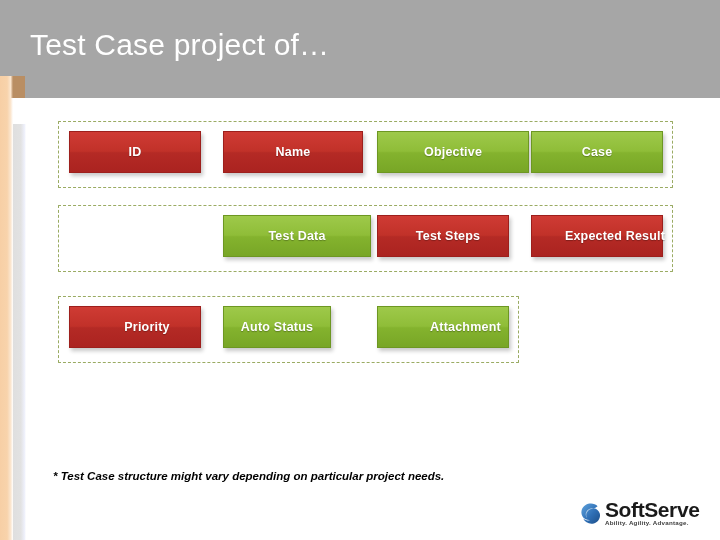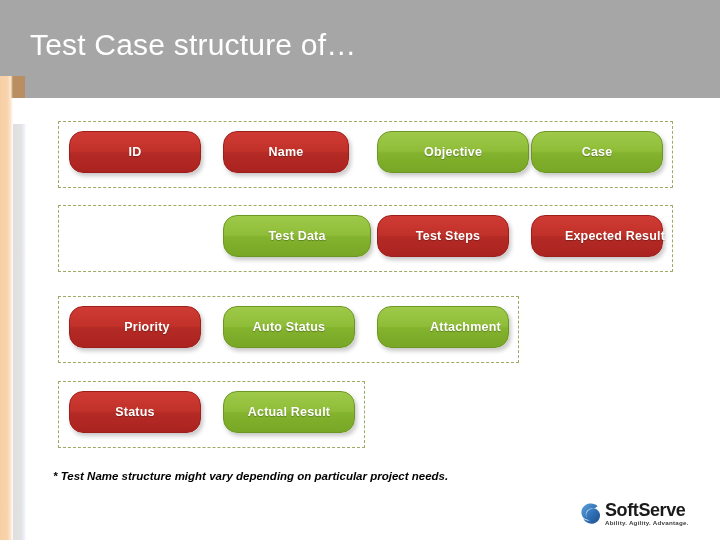--- a/index.html
+++ b/index.html
@@ -98,21 +98,21 @@
     position: relative;
     width: 100%;
     height: 100%;
   }
 
   
   .box {
     position: absolute;
     top: 9px;
     height: 42px;
-    border-radius: 14px;
+    border-radius: 0;
     color: #ffffff;
     font-size: 12.5px;
     font-weight: bold;
     display: flex;
     align-items: center;
     justify-content: center;
     text-align: center;
     letter-spacing: 0.2px;
     box-shadow: 2px 3px 4px rgba(0,0,0,0.22);
     white-space: nowrap;
@@ -159,21 +159,21 @@
   }
 
   #logo-text-wrap {
     position: absolute;
     left: 27px;
     top: 1px;
     width: 93px;
   }
 
   #logo-wordmark {
-    font-size: 18px;
+    font-size: 21px;
     font-weight: bold;
     color: #1a1a1a;
     letter-spacing: -0.4px;
     line-height: 18px;
     white-space: nowrap;
   }
 
   #logo-tagline {
     font-size: 6.2px;
     font-weight: bold;
@@ -182,60 +182,54 @@
     line-height: 8px;
     white-space: nowrap;
   }
 </style>
 </head>
 <body>
 
 <div id="slide">
 
   <div id="header-bar">
-    <div id="page-title">Test Case structure of…</div>
+    <div id="page-title">Test Case project of…</div>
   </div>
 
   <div id="left-accent-tan-top"></div>
   <div id="left-accent-tan"></div>
   <div id="left-accent-gray"></div>
 
   <div id="content">
 
   <div class="group" style="left: 58px; top: 23px; width: 615px;">
         <div class="group-inner">
           <div class="box red" style="left: 10px; width: 132px;">ID</div>
-          <div class="box red" style="left: 164px; width: 126px;">Name</div>
+          <div class="box red" style="left: 164px; width: 140px;">Name</div>
           <div class="box green" style="left: 318px; width: 152px;">Objective</div>
           <div class="box green" style="left: 472px; width: 132px;">Case</div>
         </div>
       </div>
       <div class="group" style="left: 58px; top: 107px; width: 615px;">
         <div class="group-inner">
           <div class="box green" style="left: 164px; width: 148px;">Test Data</div>
           <div class="box red" style="left: 318px; width: 132px; padding-left: 10px;">Test Steps</div>
           <div class="box red" style="left: 472px; width: 132px; padding-left: 36px;">Expected Result</div>
         </div>
       </div>
       <div class="group" style="left: 58px; top: 198px; width: 461px;">
         <div class="group-inner">
           <div class="box red" style="left: 10px; width: 132px; padding-left: 24px;">Priority</div>
-          <div class="box green" style="left: 164px; width: 132px;">Auto Status</div>
+          <div class="box green" style="left: 164px; width: 108px;">Auto Status</div>
           <div class="box green" style="left: 318px; width: 132px; padding-left: 45px;">Attachment</div>
         </div>
       </div>
-      <div class="group" style="left: 58px; top: 283px; width: 307px;">
-        <div class="group-inner">
-          <div class="box red" style="left: 10px; width: 132px;">Status</div>
-          <div class="box green" style="left: 164px; width: 132px;">Actual Result</div>
-        </div>
-      </div>
     </div>
 
-  <div id="footnote">* Test Name structure might vary depending on particular project needs.</div>
+  <div id="footnote">* Test Case structure might vary depending on particular project needs.</div>
 
   <div id="logo">
     <div id="logo-mark">
       <svg width="26" height="26" viewBox="0 0 26 26" xmlns="http://www.w3.org/2000/svg">
         <defs>
           <linearGradient id="sgrad" x1="0" y1="0" x2="1" y2="1">
             <stop offset="0%" stop-color="#5fa3dd"></stop>
             <stop offset="55%" stop-color="#2f6fb5"></stop>
             <stop offset="100%" stop-color="#1d4e88"></stop>
           </linearGradient>

